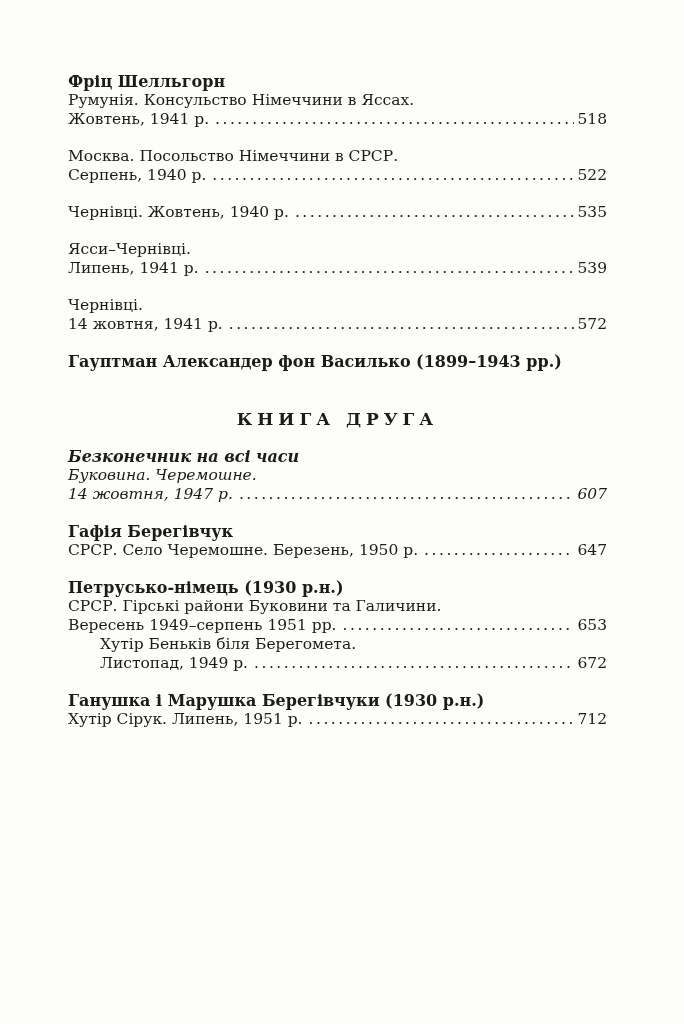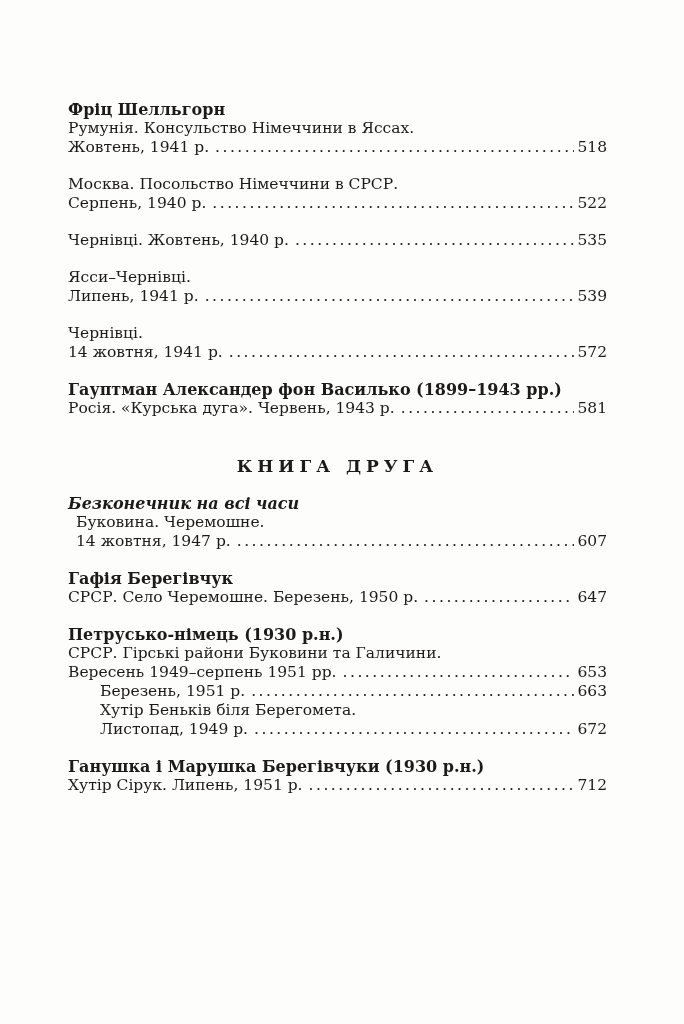--- a/index.html
+++ b/index.html
@@ -11,42 +11,42 @@
     height: 1024px;
     background: #fdfdfb;
     color: #1d1b18;
     font-family: "DejaVu Serif", "Liberation Serif", serif;
     overflow: hidden;
   }
   .page {
     box-sizing: border-box;
     width: 656px;
     height: 1024px;
-    padding: 100px 49px 0 68px;
+    padding: 72px 49px 0 68px;
   }
   .toc-block { }
   .entry {
     margin-bottom: 18px;
   }
   .entry-title {
     font-weight: bold;
     font-size: 16px;
     line-height: 19px;
   }
   .entry-title.italic {
     font-style: italic;
   }
   .line {
     display: flex;
     align-items: center;
     font-size: 15.5px;
     line-height: 19px;
   }
   .line.italic {
-    margin-left: 8px;
+    font-style: italic;
   }
   .line.indent {
     padding-left: 32px;
   }
   .line .text {
     white-space: nowrap;
   }
   .leader {
     flex: 1 1 auto;
     overflow: hidden;
@@ -124,25 +124,20 @@
           <span class="text">Чернівці.</span>
         </div>
         <div class="line">
           <span class="text">14 жовтня, 1941 р.</span>
           <span class="leader"></span>
           <span class="page-num">572</span>
         </div>
       </div>
       <div class="entry">
         <div class="entry-title">Гауптман Александер фон Василько (1899–1943 рр.)</div>
-        <div class="line">
-          <span class="text">Росія. «Курська дуга». Червень, 1943 р.</span>
-          <span class="leader"></span>
-          <span class="page-num">581</span>
-        </div>
       </div>
     </div>
   <div class="book-heading">КНИГА ДРУГА</div>
   <div id="book-two" class="toc-block">
       <div class="entry">
         <div class="entry-title italic">Безконечник на всі часи</div>
         <div class="line italic">
           <span class="text">Буковина. Черемошне.</span>
         </div>
         <div class="line italic">
@@ -165,25 +160,20 @@
         <div class="entry-title">Петрусько-німець (1930 р.н.)</div>
         <div class="line">
           <span class="text">СРСР. Гірські райони Буковини та Галичини.</span>
         </div>
         <div class="line">
           <span class="text">Вересень 1949–серпень 1951 рр.</span>
           <span class="leader"></span>
           <span class="page-num">653</span>
         </div>
         <div class="line indent">
-          <span class="text">Березень, 1951 р.</span>
-          <span class="leader"></span>
-          <span class="page-num">663</span>
-        </div>
-        <div class="line indent">
           <span class="text">Хутір Беньків біля Берегомета.</span>
         </div>
         <div class="line indent">
           <span class="text">Листопад, 1949 р.</span>
           <span class="leader"></span>
           <span class="page-num">672</span>
         </div>
       </div>
       <div class="entry">
         <div class="entry-title">Ганушка і Марушка Берегівчуки (1930 р.н.)</div>

